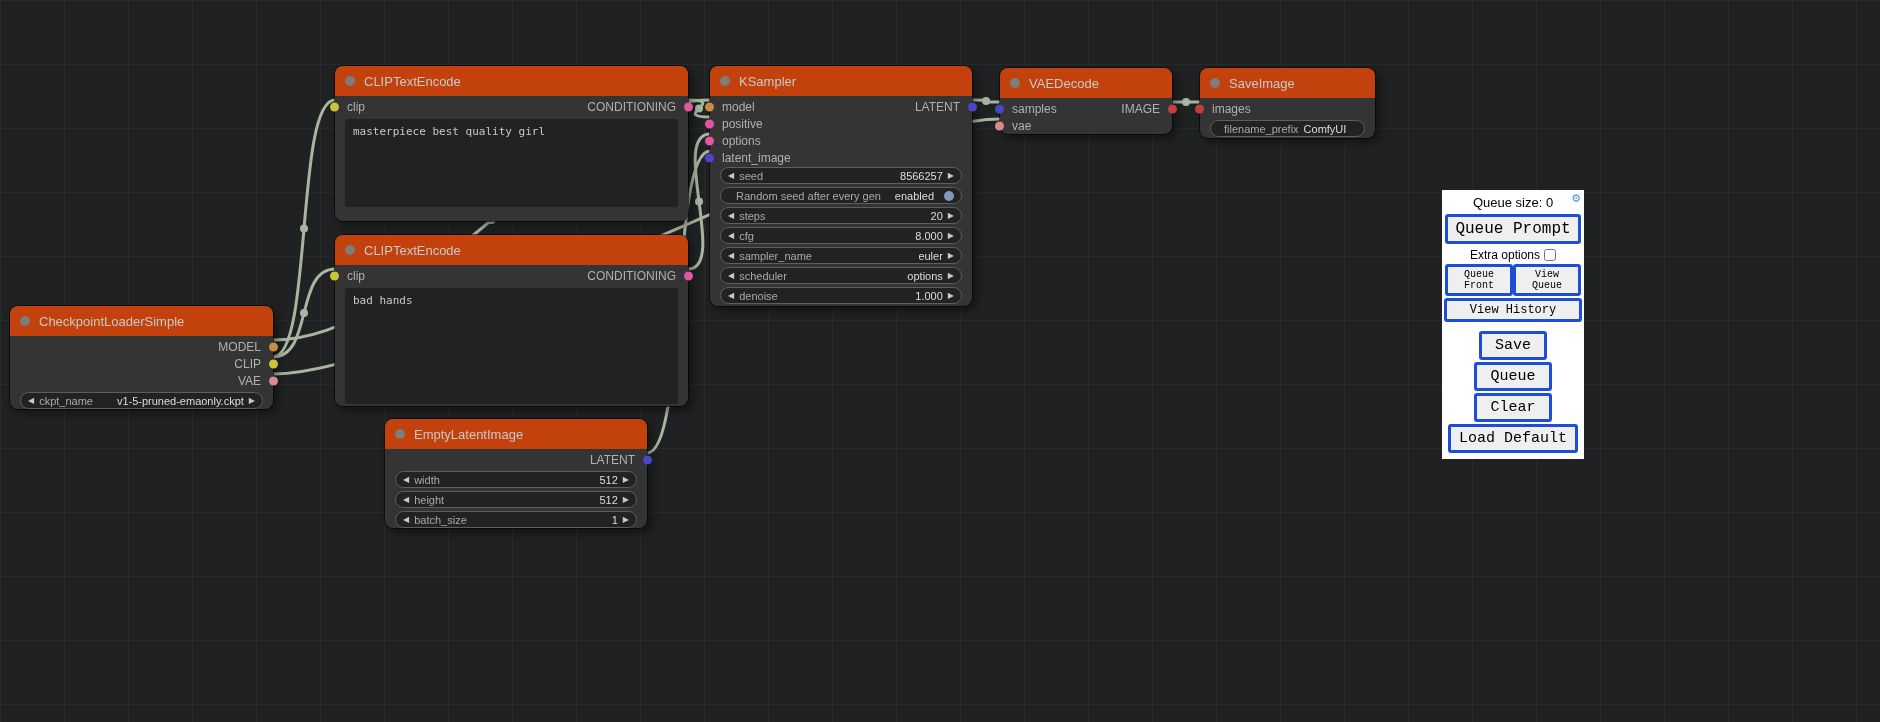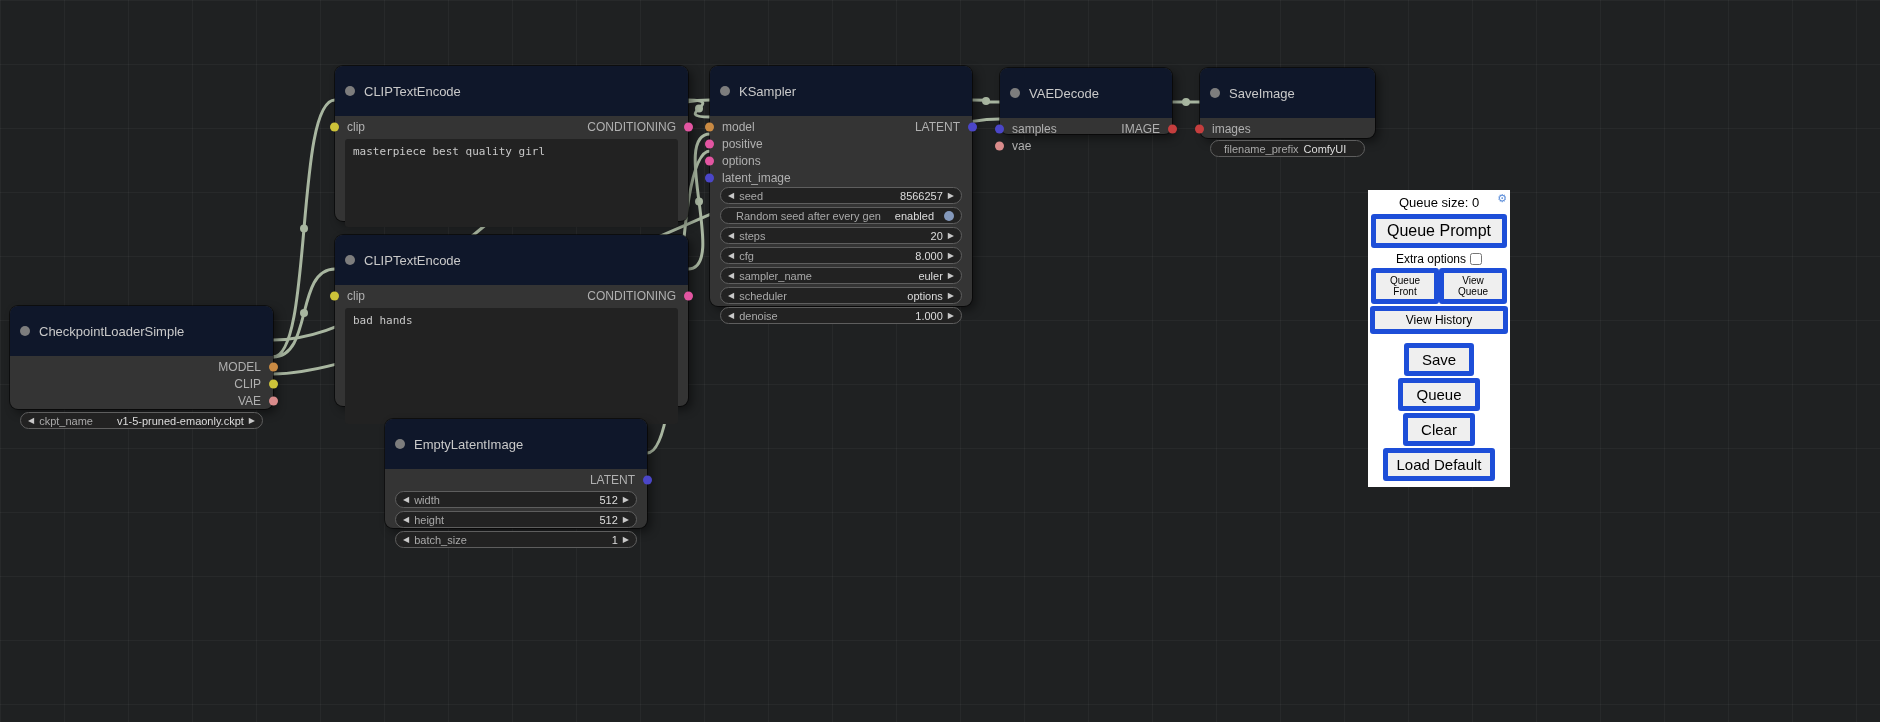--- a/index.html
+++ b/index.html
@@ -6,22 +6,22 @@
   #canvas{position:relative;width:1880px;height:722px;overflow:hidden;
     background-color:#1f2122;
     background-image:
       linear-gradient(rgba(255,255,255,0.035) 1px, transparent 1px),
       linear-gradient(90deg, rgba(255,255,255,0.035) 1px, transparent 1px);
     background-size:64px 64px;
     font-family:"Liberation Sans",sans-serif;}
   #links-svg{position:absolute;left:0;top:0;z-index:1;}
   .node{position:absolute;z-index:2;background:#343434;border-radius:8px;
     box-shadow:0 0 0 1px rgba(0,0,0,0.55), 4px 4px 10px rgba(0,0,0,0.45);}
-  .node-title{height:24px;background:#0f172a;border-radius:8px 8px 0 0;
-    display:flex;align-items:center;gap:9px;padding:13px 10px;color:#c9c9c9;font-size:13px;}
+  .node-title{height:24px;background:#c2410c;border-radius:8px 8px 0 0;
+    display:flex;align-items:center;gap:9px;padding:3px 10px;color:#c9c9c9;font-size:13px;}
   .title-dot{width:10px;height:10px;border-radius:50%;background:#7d7d7d;flex:0 0 auto;}
   .slots{padding-top:2px;}
   .slot{position:relative;height:17px;display:flex;align-items:center;
     padding:0 12px;font-size:12px;color:#b0b0b0;gap:18px;}
   .slot.out{justify-content:flex-end;}
   .slot.both{justify-content:space-between;}
   .port{position:absolute;top:50%;transform:translateY(-50%);width:9px;height:9px;
     border-radius:50%;background:#888;}
   .in-port{left:-5px;}
   .out-port{right:-5px;}
@@ -29,25 +29,25 @@
     border-radius:9px;display:flex;align-items:center;font-size:11px;
     padding:0 7px;gap:5px;box-sizing:border-box;}
   .widget .arrow{color:#c8c8c8;font-size:8px;line-height:1;}
   .widget .wlabel{color:#a9a9a9;white-space:nowrap;}
   .widget .wvalue{margin-left:auto;color:#dddddd;white-space:nowrap;}
   .toggle-dot{width:10px;height:10px;border-radius:50%;background:#8398bb;margin-left:5px;flex:0 0 auto;}
   .prompt{display:block;margin:4px 10px 0;width:calc(100% - 20px);box-sizing:border-box;
     background:#222;color:#c8c8c8;border:none;border-radius:3px;resize:none;
     font-family:"DejaVu Sans Mono",monospace;font-size:11px;padding:6px 8px;outline:none;}
   
-  .menu{position:absolute;left:1368px;top:190px;width:142px;z-index:3;background:#ffffff;
+  .menu{position:absolute;left:1442px;top:190px;width:142px;z-index:3;background:#ffffff;
     color:#000;padding:2px 2px 6px;box-sizing:border-box;text-align:center;}
   .menu-header{position:relative;font-size:13px;padding:3px 0 3px;}
   .gear{position:absolute;right:1px;top:0;font-size:11px;color:#5b8dd9;cursor:pointer;}
-  .btn{font-family:Liberation Sans, sans-serif;background:#efefef;border:5px solid #1d4ed8;
+  .btn{font-family:Liberation Mono, monospace;background:#efefef;border:3px solid #1d4ed8;
     border-radius:3px;color:#000;cursor:pointer;}
   .btn-queue{display:block;width:136px;margin:1px auto 2px;font-size:16px;padding:3px 0;}
   .extra-row{display:flex;align-items:center;justify-content:center;gap:4px;
     font-size:12px;padding:2px 0 1px;}
   .extra-row input{margin:0;width:12px;height:12px;}
   .pair-row{display:flex;justify-content:center;padding:1px 1px;}
   .btn-small{font-size:10px;padding:2px 13px;flex:1;}
   .btn-history{display:block;width:138px;margin:1px auto;font-size:12px;padding:2px 0;}
   .stack{margin-top:9px;display:flex;flex-direction:column;gap:2px;align-items:center;}
   .btn-big{font-size:15px;padding:3px 13px;}

